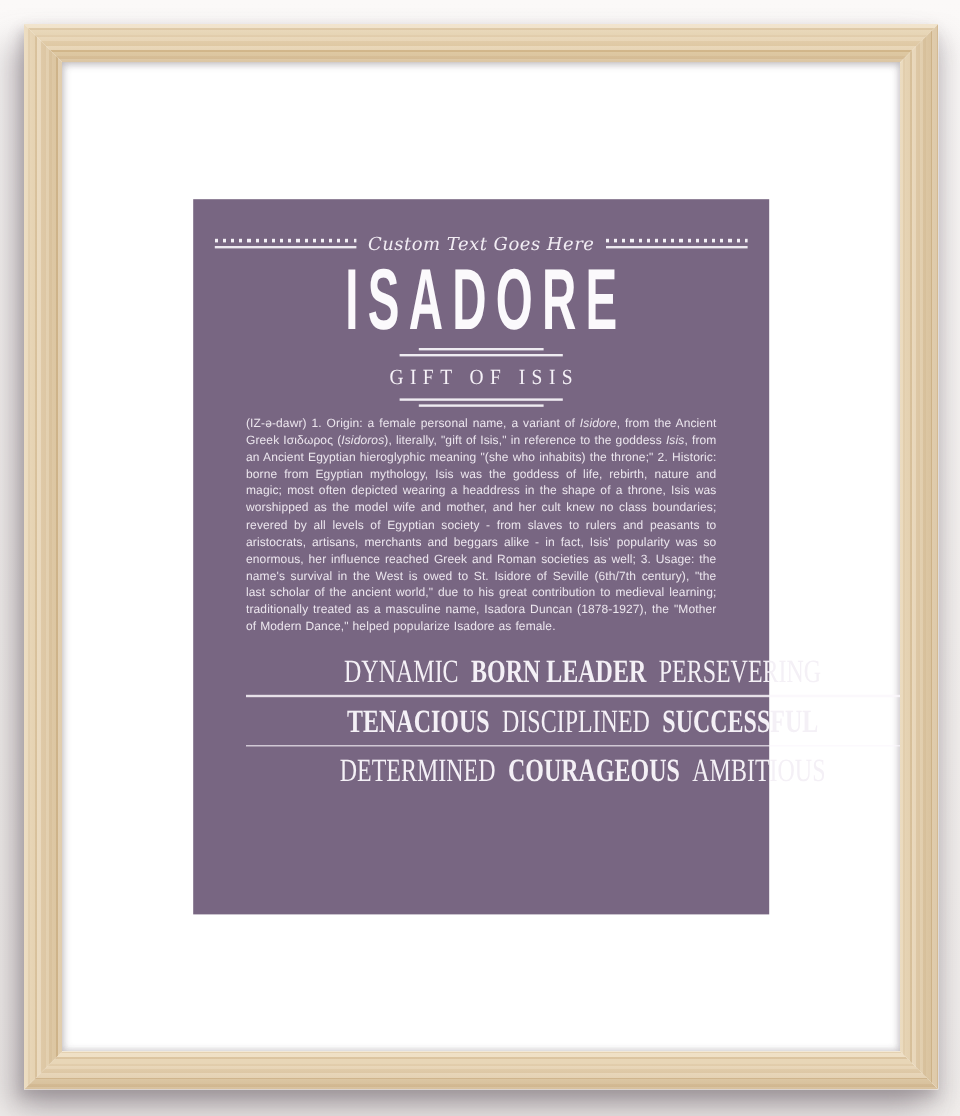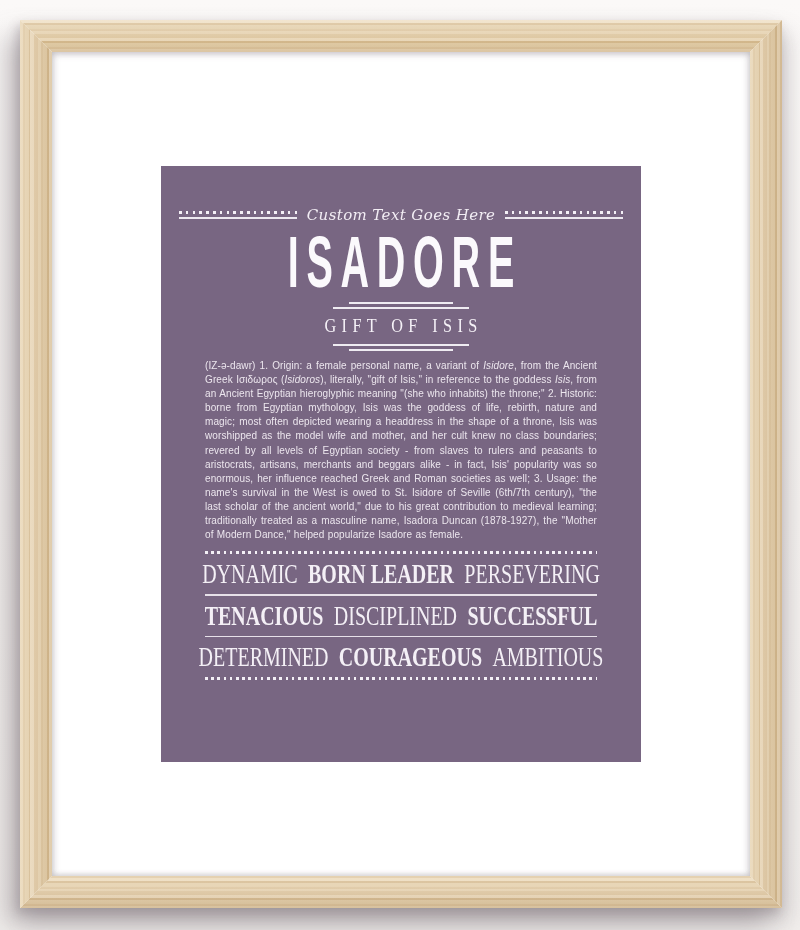--- a/index.html
+++ b/index.html
@@ -28,40 +28,40 @@
       repeating-linear-gradient(90deg,#e7d3b0 0 2.5px,#ddc59d 2.5px 4.5px,#e3cda7 4.5px 8.5px,#d4b98d 8.5px 10px,#ebd8b8 10px 13.5px,#dfc7a0 13.5px 17px);
     clip-path:polygon(0 32px,100% 0,100% 100%,0 calc(100% - 32px));}
   .mat{position:absolute;inset:32px;background:#ffffff;
        box-shadow:inset 0 3px 6px rgba(110,100,108,.22),
                   inset 3px 0 6px rgba(110,100,108,.12),
                   inset -3px 0 6px rgba(110,100,108,.12),
                   inset 0 -2px 5px rgba(110,100,108,.12);}
   .print{position:absolute;left:50%;top:114px;transform:translateX(-50%);
          width:480px;height:596px;background:#786682;color:#f2edf4;
          display:flex;flex-direction:column;align-items:center;}
-  .ornament-row{margin-top:36px;height:26px;display:flex;align-items:center;gap:10px;}
+  .ornament-row{margin-top:24px;height:26px;display:flex;align-items:center;gap:10px;}
   .dotline{width:118px;display:flex;flex-direction:column;}
   .dots{height:3px;background-image:repeating-linear-gradient(90deg,rgba(250,247,252,.95) 0 2.6px,transparent 2.6px 6.8px);}
   .dotline .rule{height:1.6px;background:rgba(250,247,252,.9);margin-top:3px;}
   .script{font-family:"DejaVu Serif",serif;font-style:italic;font-size:15px;
           letter-spacing:.4px;color:#f2edf4;white-space:nowrap;}
   .name{font-family:"Liberation Sans",sans-serif;font-weight:700;font-size:72px;
         line-height:54px;letter-spacing:14px;padding-left:14px;transform:scaleX(.55);
         transform-origin:center;white-space:nowrap;margin-top:7px;color:#fbf9fc;}
   .meaning{margin-top:13px;display:flex;flex-direction:column;align-items:center;}
   .dbl{display:flex;flex-direction:column;align-items:center;gap:3px;}
   .dbl .ln{height:2px;background:rgba(250,247,252,.92);}
   .ln.short{width:104px}.ln.long{width:136px}
   .meaning-text{font-family:"Liberation Serif",serif;font-size:18px;letter-spacing:6px;
         padding-left:6px;margin:7px 0;transform:scaleX(.9);transform-origin:center;
         white-space:nowrap;color:#f6f2f8;}
   .definition{margin-top:8px;width:392px;font-size:10px;line-height:14.1px;
         text-align:justify;color:#ece6ee;letter-spacing:.1px;word-spacing:.4px;}
   .definition i{font-style:italic;}
-  .traits{margin-top:9px;width:392px;display:flex;flex-direction:column;justify-content:space-between;}
+  .traits{margin-top:9px;width:392px;display:flex;flex-direction:row;justify-content:space-between;}
   .dotted-sep{height:3px;background-image:repeating-linear-gradient(90deg,rgba(250,247,252,.95) 0 2.6px,transparent 2.6px 6.2px);}
   .solid-sep{height:1.5px;background:rgba(250,247,252,.85);}
   .trait-row{display:flex;justify-content:center;align-items:baseline;white-space:nowrap;
         font-family:"Liberation Serif",serif;font-size:27px;line-height:34px;
         transform:scaleX(.74);transform-origin:center;color:#f4f0f6;margin:3px 0;}
   .trait-word{margin:0 7px;font-weight:400;}
   .trait-word.bold{font-weight:700;}
 </style>
 </head>
 <body>

